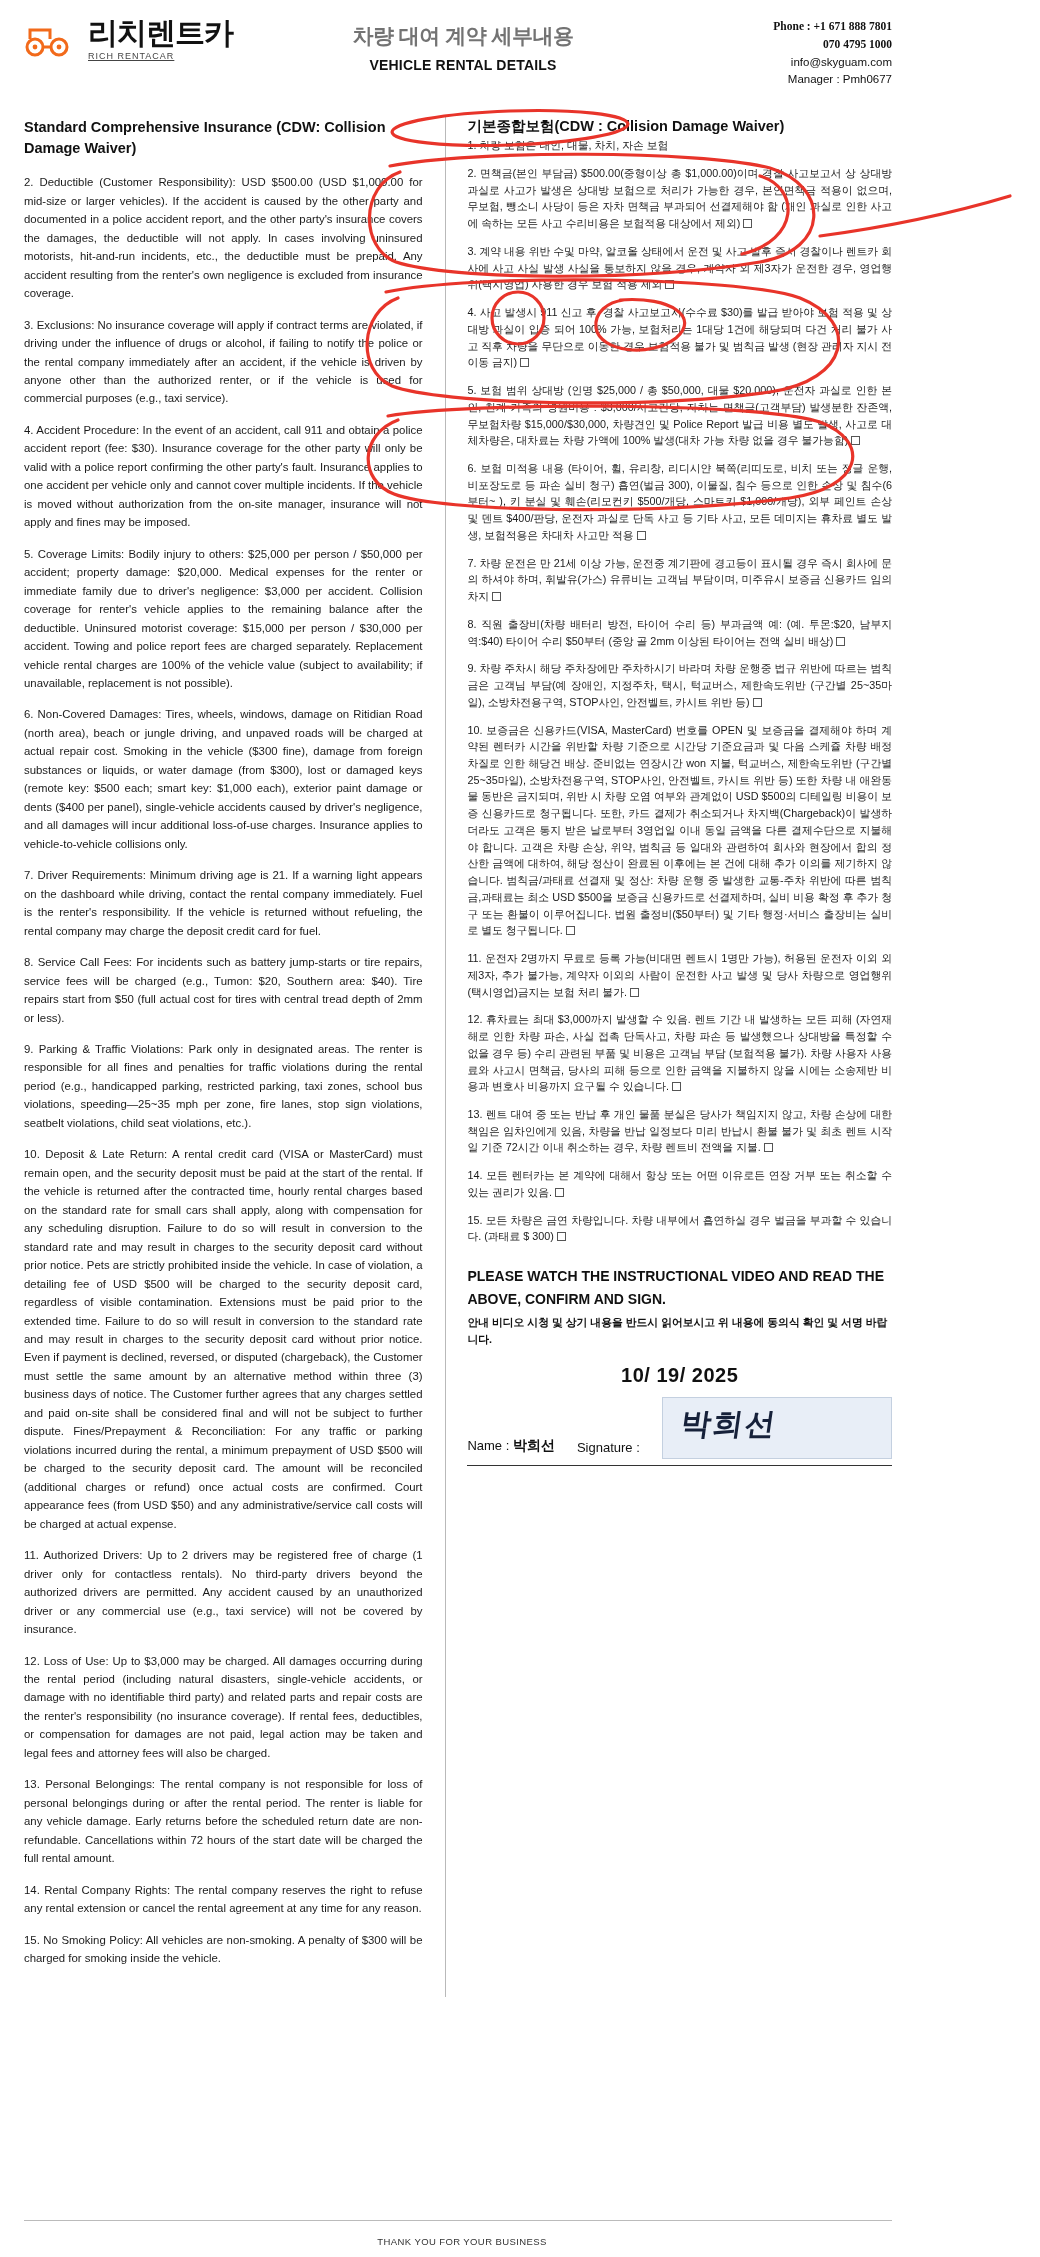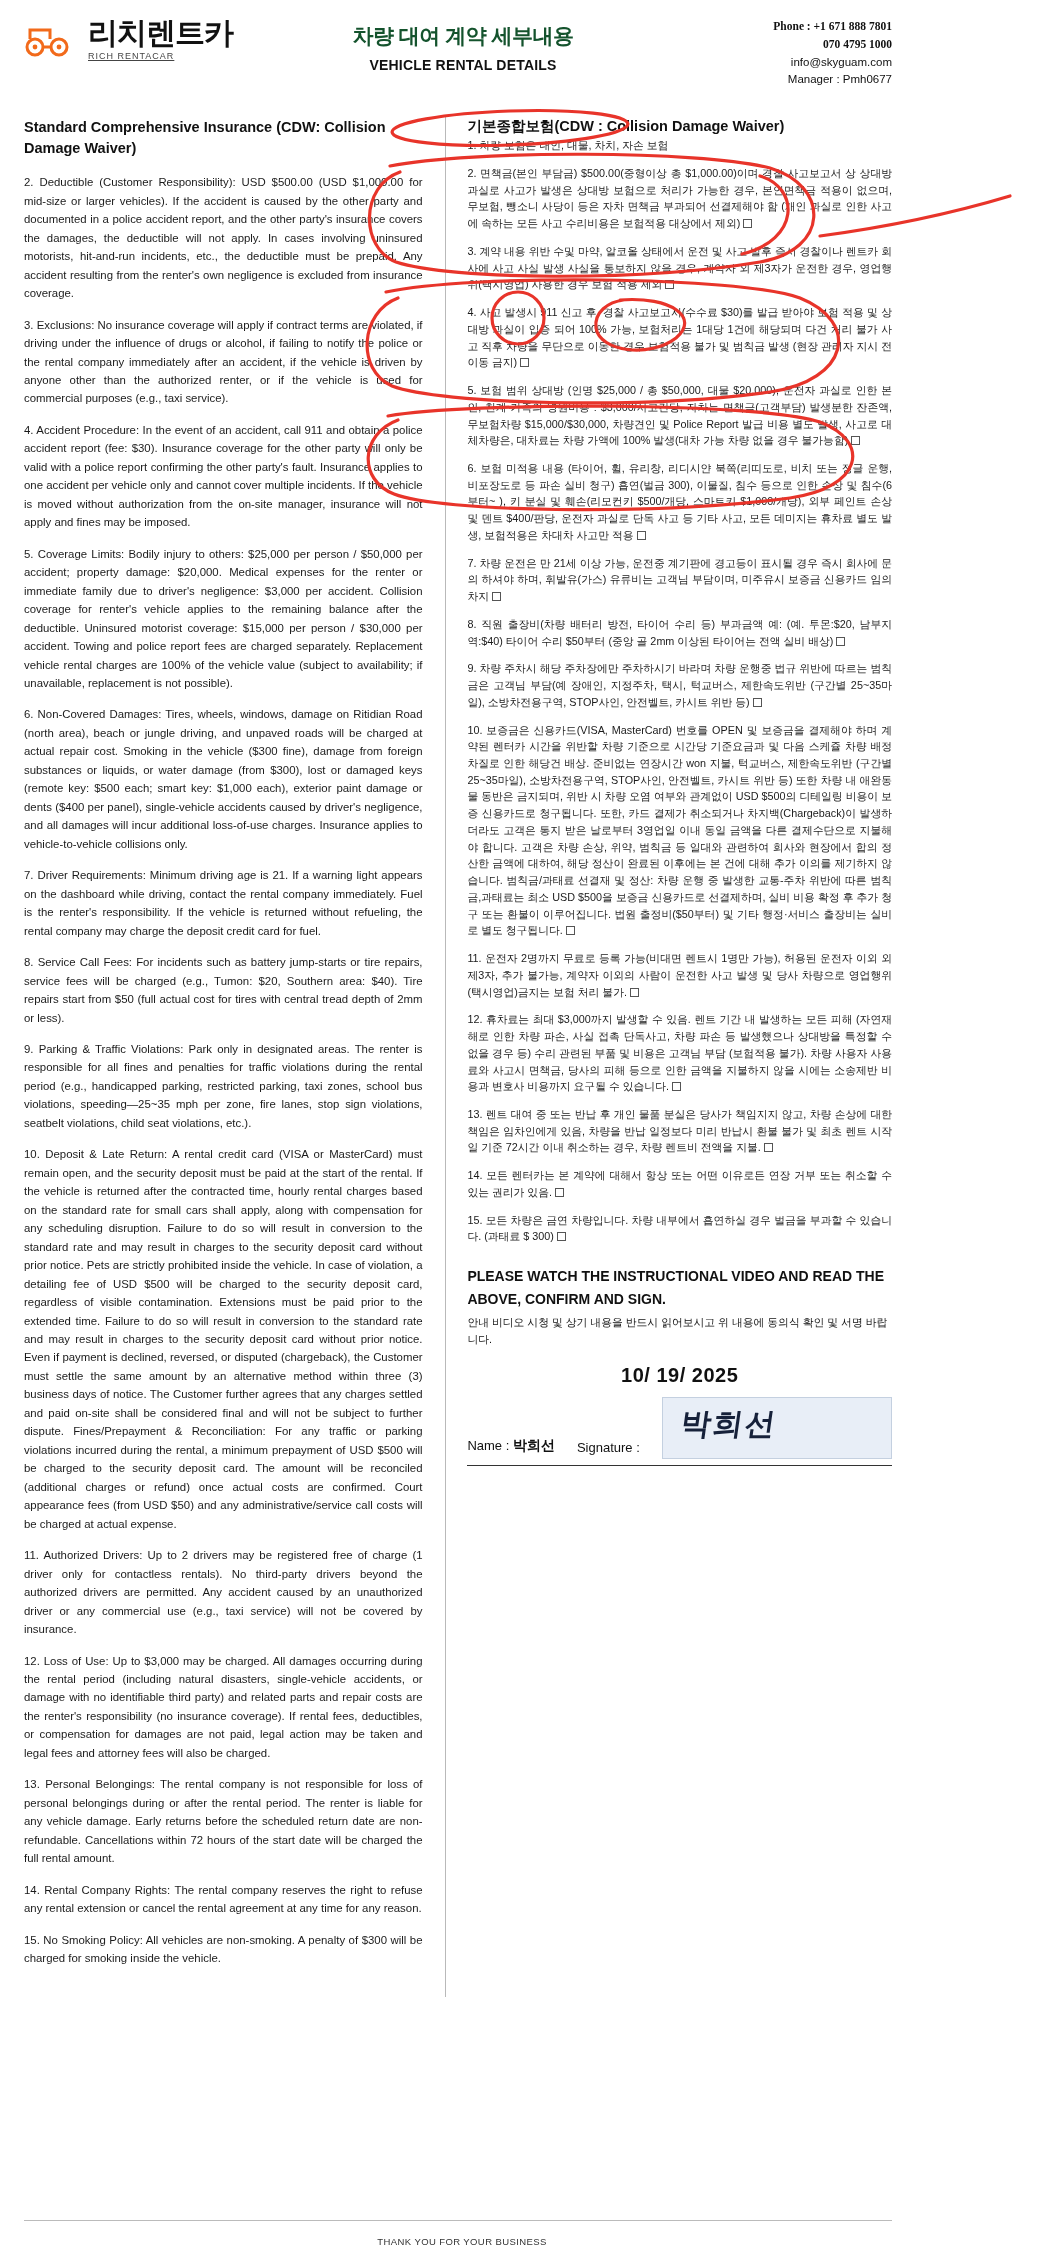--- a/index.html
+++ b/index.html
@@ -13,21 +13,21 @@
   }
   .page { position:relative; width:916px; min-height:2257px; padding:0; }
 
   
   .header { display:flex; align-items:flex-start; padding:18px 24px 6px 24px; }
   .logo-block { width:280px; display:flex; align-items:center; gap:8px; }
   .logo-mark { display:flex; align-items:center; }
   .logo-text { font-size:30px; font-weight:bold; color:#111; letter-spacing:-1px; line-height:1; }
   .logo-sub { font-size:9px; color:#444; letter-spacing:1px; margin-top:3px;text-decoration:underline; }
   .title-block { flex:1; text-align:center; padding-top:4px; }
-  .doc-title-ko { font-size:21px; font-weight:bold; color:#14532d; letter-spacing:-0.5px; }
+  .doc-title-ko { font-size:21px; font-weight:bold; color:#737373; letter-spacing:-0.5px; }
   .doc-title-en { font-size:14px; font-weight:bold; color:#111; margin-top:7px; letter-spacing:0.2px; }
   .contact-block { width:270px; text-align:right; font-size:11.5px; line-height:1.55; color:#111; }
   .contact-block .b { font-weight:bold;font-family:Liberation Serif, serif; }
 
   
   .columns { display:flex; padding:22px 24px 0 24px; align-items:flex-start; }
   .col-left { width:480px; padding-right:22px; }
   .col-divider { width:1px; background:#b9b9b9; align-self:stretch; min-height:1880px; }
   .col-right { width:510px; padding-left:22px; }
 
@@ -158,21 +158,21 @@
         <span>13. 렌트 대여 중 또는 반납 후 개인 물품 분실은 당사가 책임지지 않고, 차량 손상에 대한 책임은 임차인에게 있음, 차량을 반납 일정보다 미리 반납시 환불 불가 및 최초 렌트 시작일 기준 72시간 이내 취소하는 경우, 차량 렌트비 전액을 지불.</span><span class="cbx"></span>
       </p>
       <p class="ko-p">
         <span>14. 모든 렌터카는 본 계약에 대해서 항상 또는 어떤 이유로든 연장 거부 또는 취소할 수 있는 권리가 있음.</span><span class="cbx"></span>
       </p>
       <p class="ko-p">
         <span>15. 모든 차량은 금연 차량입니다. 차량 내부에서 흡연하실 경우 벌금을 부과할 수 있습니다. (과태료 $ 300)</span><span class="cbx"></span>
       </p>
 
       <div class="notice">PLEASE WATCH THE INSTRUCTIONAL VIDEO AND READ THE ABOVE, CONFIRM AND SIGN.</div>
-      <div class="notice" style="font-weight:normal;font-size:10.8px;margin-top:4px;">안내 비디오 시청 및 상기 내용을 반드시 읽어보시고 위 내용에 동의식 확인 및 서명 바랍니다.</div>
+      <div class="notice" style="font-weight:bold;font-size:10.8px;margin-top:4px;">안내 비디오 시청 및 상기 내용을 반드시 읽어보시고 위 내용에 동의식 확인 및 서명 바랍니다.</div>
 
       <div class="date-line">10/ 19/ 2025</div>
 
       <div class="sign-row">
         <div class="sign-name">
           <span>Name :</span>
           <span class="val">박희선</span>
         </div>
         <div class="sign-label">Signature :</div>
         <div class="sign-box">

